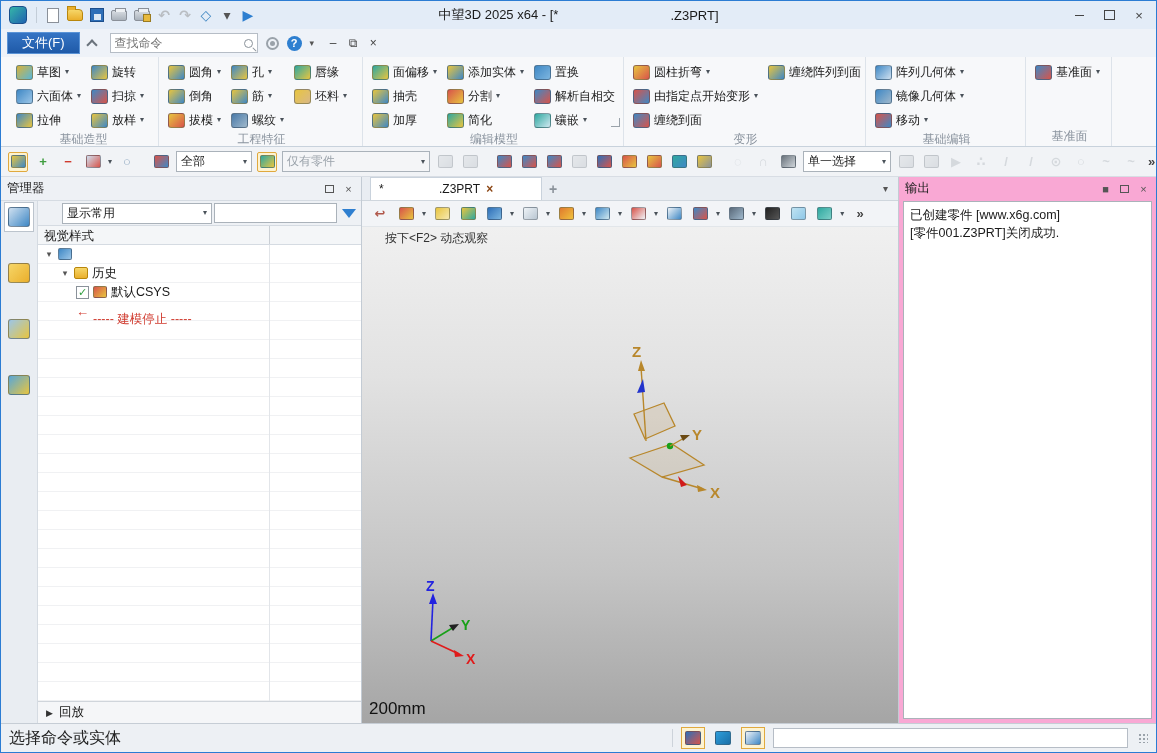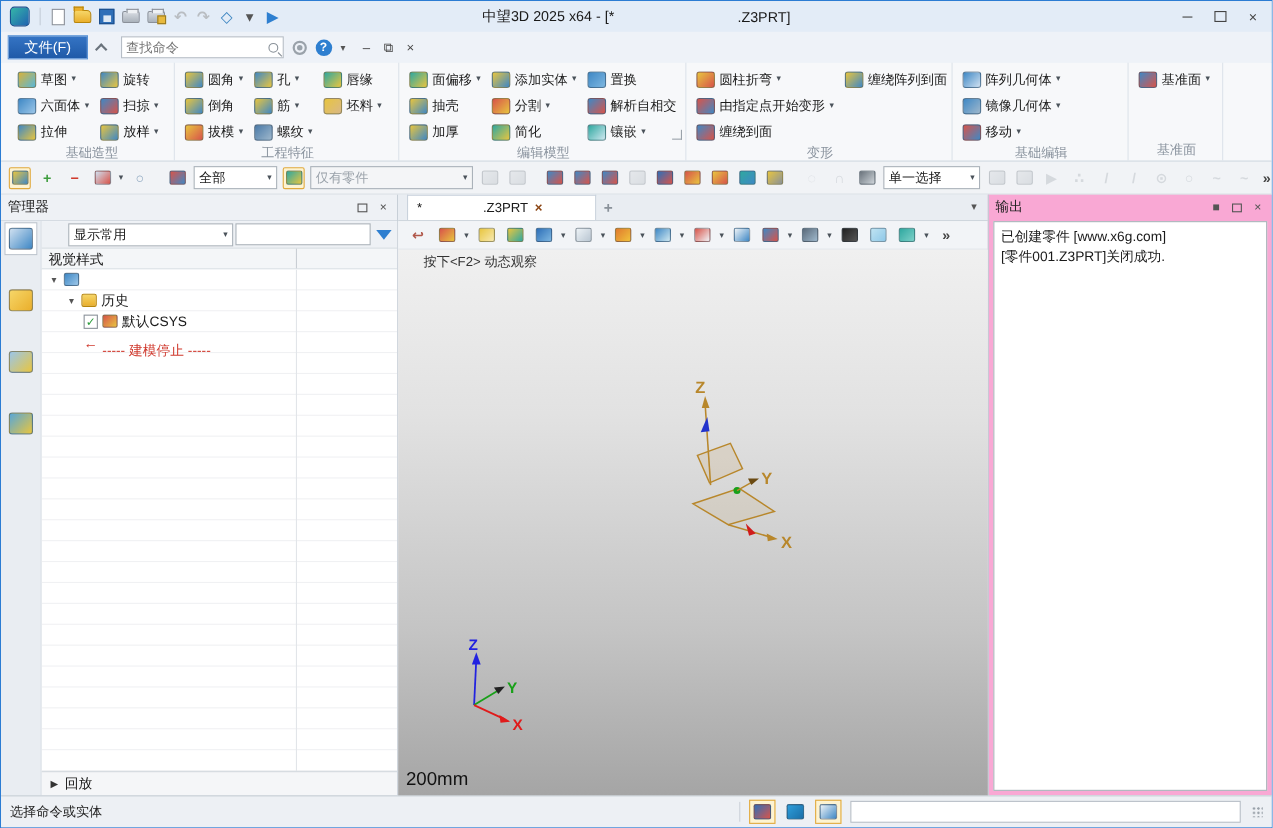--- a/index.html
+++ b/index.html
@@ -120,21 +120,21 @@
   .hint { position:absolute; font-size:12px; color:#333; white-space:pre; }
   .scalelabel { position:absolute; left:7px; bottom:4px; font-size:17px; color:#111; }
   .ovl { position:absolute; inset:0; pointer-events:none; }
 
   
   .output { flex:1; display:flex; flex-direction:column; background:#f9a8d4; border-left:1px solid #c3cbd4; }
   .outbody { flex:1; margin:1px 4px 4px 4px; background:#fff; border:1px solid #aab2ba; padding:4px 6px; font-size:12.5px; line-height:1.45; overflow:hidden; }
 
   
   .statusbar { height:29px; background:#edf0f4; border-top:1px solid #c6cdd5; display:flex; align-items:center; padding:0 8px; gap:8px; flex:0 0 auto; }
-  .statusmsg { font-size:12px; color:#222; }
+  .statusmsg { font-size:16px; color:#222; }
   .ssep { width:1px; height:18px; background:#cdd3da; margin-left:auto; }
   .sic { width:24px; height:22px; display:inline-flex; align-items:center; justify-content:center; border:1px solid transparent; }
   .sic.active { border-color:#e0a93e; background:#fdf3d1; }
   .sic .chip { width:16px; height:14px; border-radius:2px; border:1px solid rgba(60,70,82,.5); }
   .statusinput { width:355px; height:20px; border:1px solid #b6bdc6; background:#fff; font-family:inherit; }
   .gripdots { width:10px; height:10px; margin-left:2px; background-image:radial-gradient(#9aa2aa 1px, transparent 1.2px); background-size:4px 4px; }
 </style>
 </head>
 <body>
 

